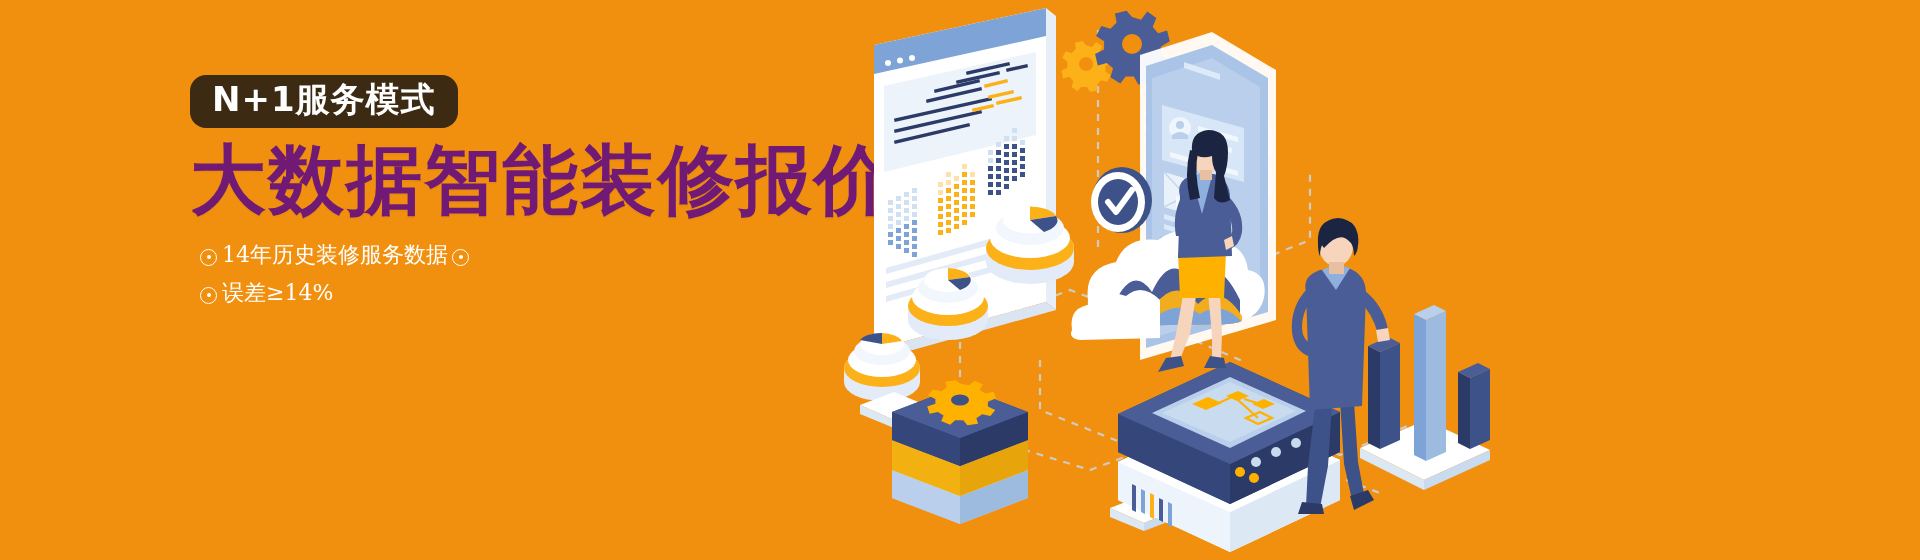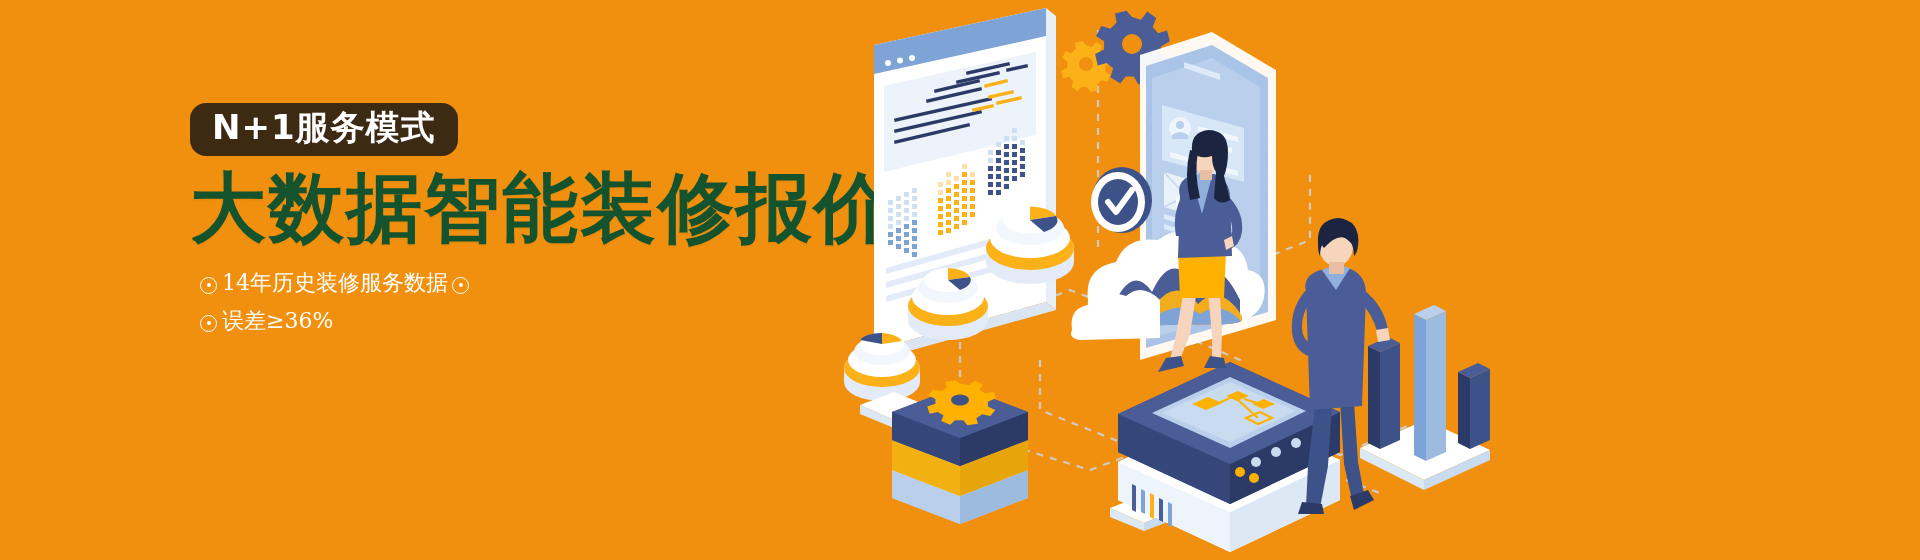--- a/index.html
+++ b/index.html
@@ -4,38 +4,38 @@
 <style>
   html,body{margin:0;padding:0;}
   body{
     width:1920px;height:560px;overflow:hidden;
     font-family:"Liberation Sans","DejaVu Sans",sans-serif;
     background:#f1900e;
   }
   .banner{position:relative;width:1920px;height:560px;background:#f1900e;overflow:hidden;}
 
   
-  .text-block{position:absolute;left:190px;top:75px;width:700px;margin-top:28px;}
+  .text-block{position:absolute;left:190px;top:75px;width:700px;}
 
   .badge{
     display:inline-block;
     background:#3d2a12;
     color:#ffffff;
     font-size:34px;
     font-weight:bold;
     letter-spacing:1px;
     padding:7px 22px 10px 22px;
     border-radius:16px;
     line-height:1.05;
     font-family:"DejaVu Sans","Liberation Sans",sans-serif;
   }
 
   .headline{
     margin-top:14px;
-    color:#14532d;
+    color:#701a75;
     font-size:76px;
     font-weight:bold;
     letter-spacing:2px;
     line-height:1.0;
     white-space:nowrap;
     font-family:"DejaVu Sans","Liberation Sans",sans-serif;
     text-shadow:0 2px 0 rgba(0,0,0,0.03);
   }
 
   .bullets{
@@ -91,21 +91,21 @@
 
     <div class="bullets">
 
       <div class="bullet-col left">
         <div class="bullet">
           <span class="mk"></span>
           <span class="txt">14年历史装修服务数据</span>
         </div>
         <div class="bullet">
           <span class="mk"></span>
-          <span class="txt">误差≥36%</span>
+          <span class="txt">误差≥14%</span>
         </div>
       </div>
 
       <div class="bullet-col right">
         <div class="bullet">
           <span class="mk"></span>
         </div>
       </div>
 
     </div>

